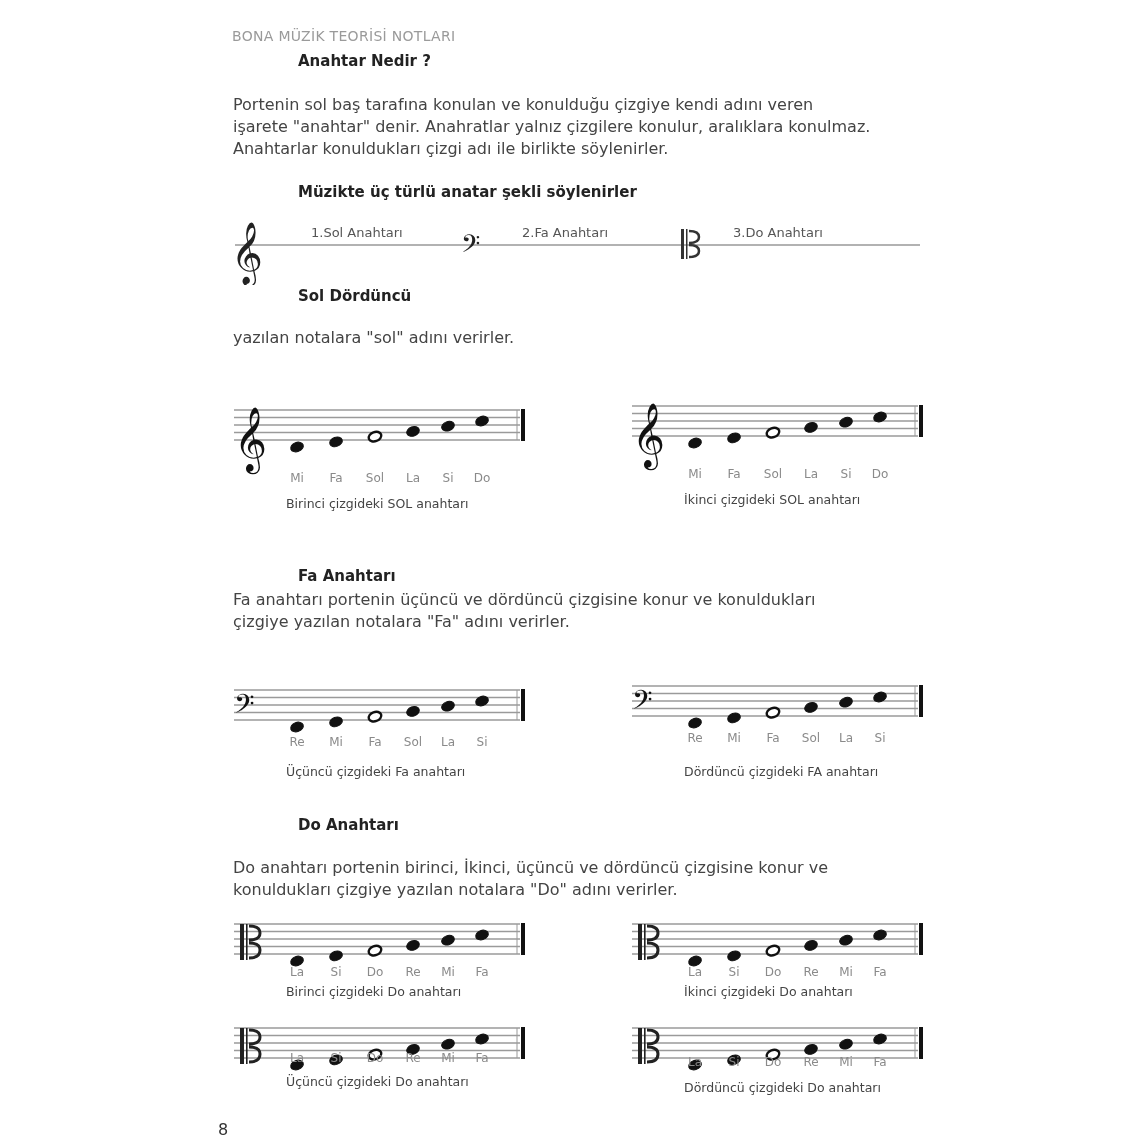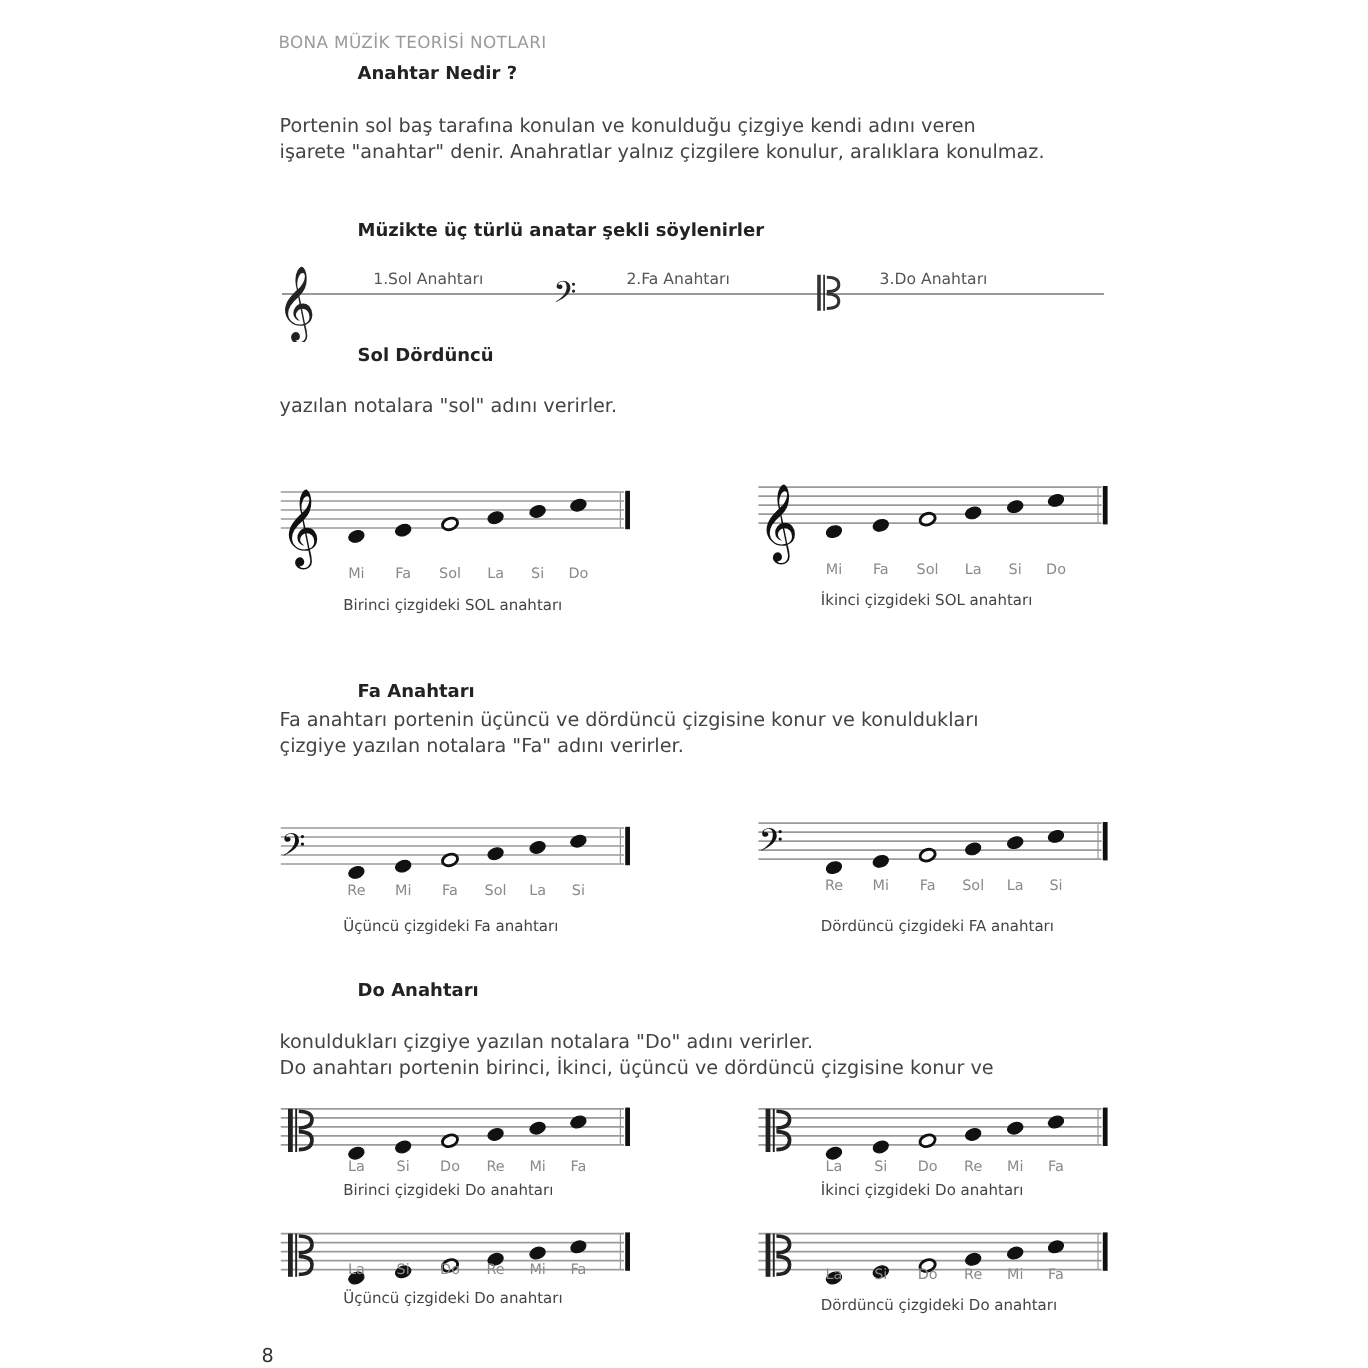--- a/index.html
+++ b/index.html
@@ -15,20 +15,21 @@
 </style>
 </head>
 <body>
 
 <div class="abs running-head">BONA MÜZİK TEORİSİ NOTLARI</div>
 
 <div class="abs h" style="left:298px; top:52px;">Anahtar Nedir ?</div>
 <div class="abs p" style="left:233px; top:94px;">
   <div>Portenin sol baş tarafına konulan ve konulduğu çizgiye kendi adını veren</div>
   <div>işarete "anahtar" denir. Anahratlar yalnız çizgilere konulur, aralıklara konulmaz.</div>
+  <div>Anahtarlar konuldukları çizgi adı ile birlikte söylenirler.</div>
 </div>
 
 <div class="abs h" style="left:298px; top:183px;">Müzikte üç türlü anatar şekli söylenirler</div>
 
 <svg class="abs" style="left:225px; top:205px;" width="700" height="80">
   <line x1="10" y1="40" x2="695" y2="40" stroke="#999" stroke-width="1.5"></line>
   <g transform="translate(6,8)">
     <text x="0" y="58" font-size="54" fill="#222">𝄞</text>
   </g>
   <text x="86" y="32" class="mid-label" font-size="13" fill="#555">1.Sol Anahtarı</text>
@@ -144,22 +145,22 @@
       <text x="181" y="66" font-size="12" fill="#8a8a8a" text-anchor="middle">Sol</text>
       <ellipse cx="216" cy="26.2" rx="6.5" ry="4.6" transform="rotate(-20 216 26.2)" fill="#111" stroke="#111" stroke-width="1"></ellipse>
       <text x="216" y="66" font-size="12" fill="#8a8a8a" text-anchor="middle">La</text>
       <ellipse cx="250" cy="21" rx="6.5" ry="4.6" transform="rotate(-20 250 21)" fill="#111" stroke="#111" stroke-width="1"></ellipse>
       <text x="250" y="66" font-size="12" fill="#8a8a8a" text-anchor="middle">Si</text>
       <text x="54" y="100" font-size="12.5" fill="#444">Dördüncü çizgideki FA anahtarı</text>
     </svg></div>
 
 <div class="abs h" style="left:298px; top:816px;text-align:right;">Do Anahtarı</div>
 <div class="abs p" style="left:233px; top:857px;">
+  <div>Do anahtarı portenin birinci, İkinci, üçüncü ve dördüncü çizgisine konur ve</div>
   <div>konuldukları çizgiye yazılan notalara "Do" adını verirler.</div>
-  <div>Do anahtarı portenin birinci, İkinci, üçüncü ve dördüncü çizgisine konur ve</div>
 </div>
 
 <div class="abs staff" style="left:232px; top:914px;"><svg width="300" height="102">
       <line x1="2" y1="10" x2="288" y2="10" stroke="#9a9a9a" stroke-width="1.4"></line>
       <line x1="2" y1="17.5" x2="288" y2="17.5" stroke="#9a9a9a" stroke-width="1.4"></line>
       <line x1="2" y1="25" x2="288" y2="25" stroke="#9a9a9a" stroke-width="1.4"></line>
       <line x1="2" y1="32.5" x2="288" y2="32.5" stroke="#9a9a9a" stroke-width="1.4"></line>
       <line x1="2" y1="40" x2="288" y2="40" stroke="#9a9a9a" stroke-width="1.4"></line>
       <line x1="285" y1="10" x2="285" y2="40" stroke="#999" stroke-width="1"></line>
       <rect x="289" y="9" width="4" height="32" fill="#111"></rect>

